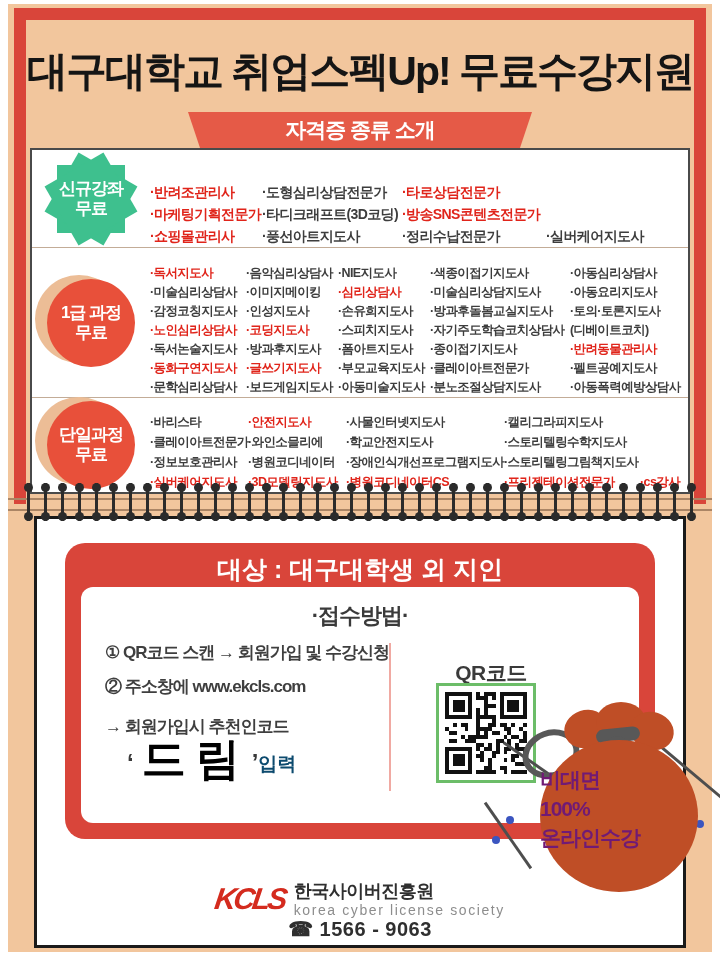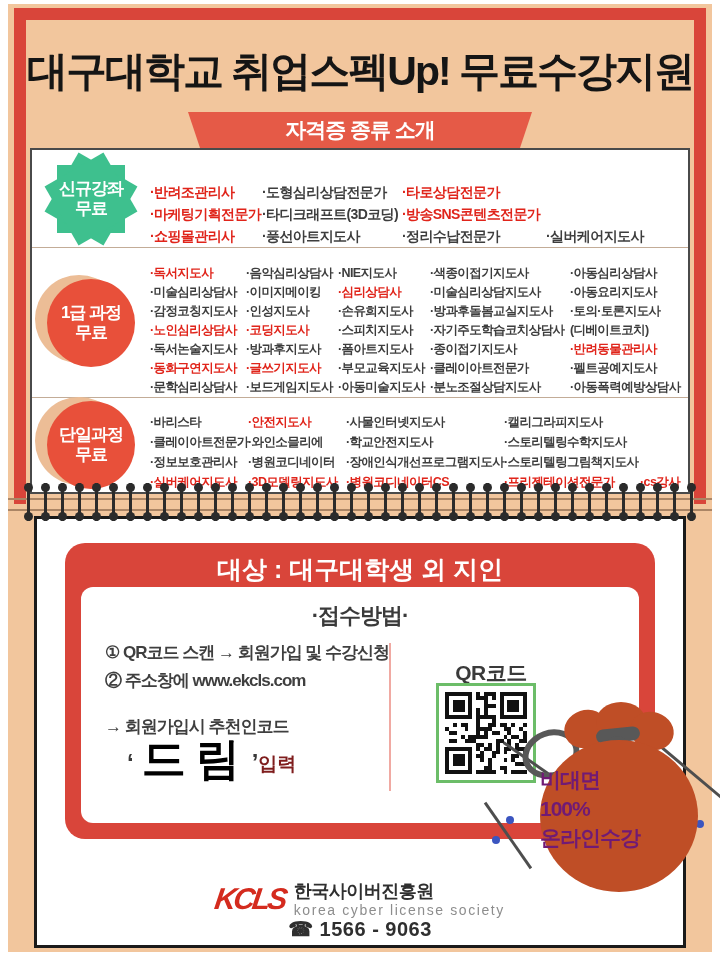--- a/index.html
+++ b/index.html
@@ -58,25 +58,25 @@
   
   .page2{position:absolute;left:34px;top:516px;width:652px;height:432px;background:#fff;
          border:3px solid #1a1a1a;box-sizing:border-box;}
   .target-box{position:absolute;left:28px;top:24px;width:590px;height:296px;background:#d9453a;border-radius:20px;}
   .target-label{position:absolute;left:0;top:10px;width:100%;text-align:center;color:#fff;
                 font-size:25px;font-weight:700;letter-spacing:0px;}
   .inner-white{position:absolute;left:16px;top:44px;width:558px;height:236px;background:#fff;border-radius:12px;}
   .apply-title{position:absolute;left:0;top:14px;width:100%;text-align:center;color:#3a3a3a;
                font-size:22px;font-weight:800;letter-spacing:-1px;}
   .step{position:absolute;left:24px;color:#3f3f3f;font-size:17px;font-weight:800;letter-spacing:-1px;white-space:nowrap;}
-  .step1{top:54px;} .step2{top:82px;} .note{top:128px;}
+  .step1{top:54px;} .step2{top:88px;} .note{top:128px;}
   .code-line{position:absolute;left:46px;top:150px;display:flex;align-items:flex-end;}
   .q{color:#3a3a3a;font-size:24px;font-weight:800;line-height:1;padding-bottom:6px;}
   .code{color:#000000;font-size:44px;font-weight:800;letter-spacing:10px;line-height:1;padding:0 2px 0 8px;}
-  .code-suffix{color:#7f1d1d;font-size:19px;font-weight:800;padding-bottom:4px;}
+  .code-suffix{color:#0c4a6e;font-size:19px;font-weight:800;padding-bottom:4px;}
   .divider-v{position:absolute;left:308px;top:56px;width:2px;height:148px;background:#f0a9a2;}
   .qr-label{position:absolute;left:330px;top:72px;width:160px;text-align:center;color:#3a3a3a;
             font-size:21px;font-weight:800;letter-spacing:-0.5px;}
   .qr-box{position:absolute;left:355px;top:96px;width:100px;height:100px;box-sizing:border-box;
           border:3px solid #6cbd68;background:#fff;padding:6px;}
   .qr-box svg{width:100%;height:100%;display:block;}
   
   .pouch{position:absolute;left:478px;top:688px;width:242px;height:232px;z-index:8;pointer-events:none;}
   .string{position:absolute;background:#4e4e4e;}
   .str-l{left:12px;top:96px;width:150px;height:3px;transform:rotate(35deg);}

